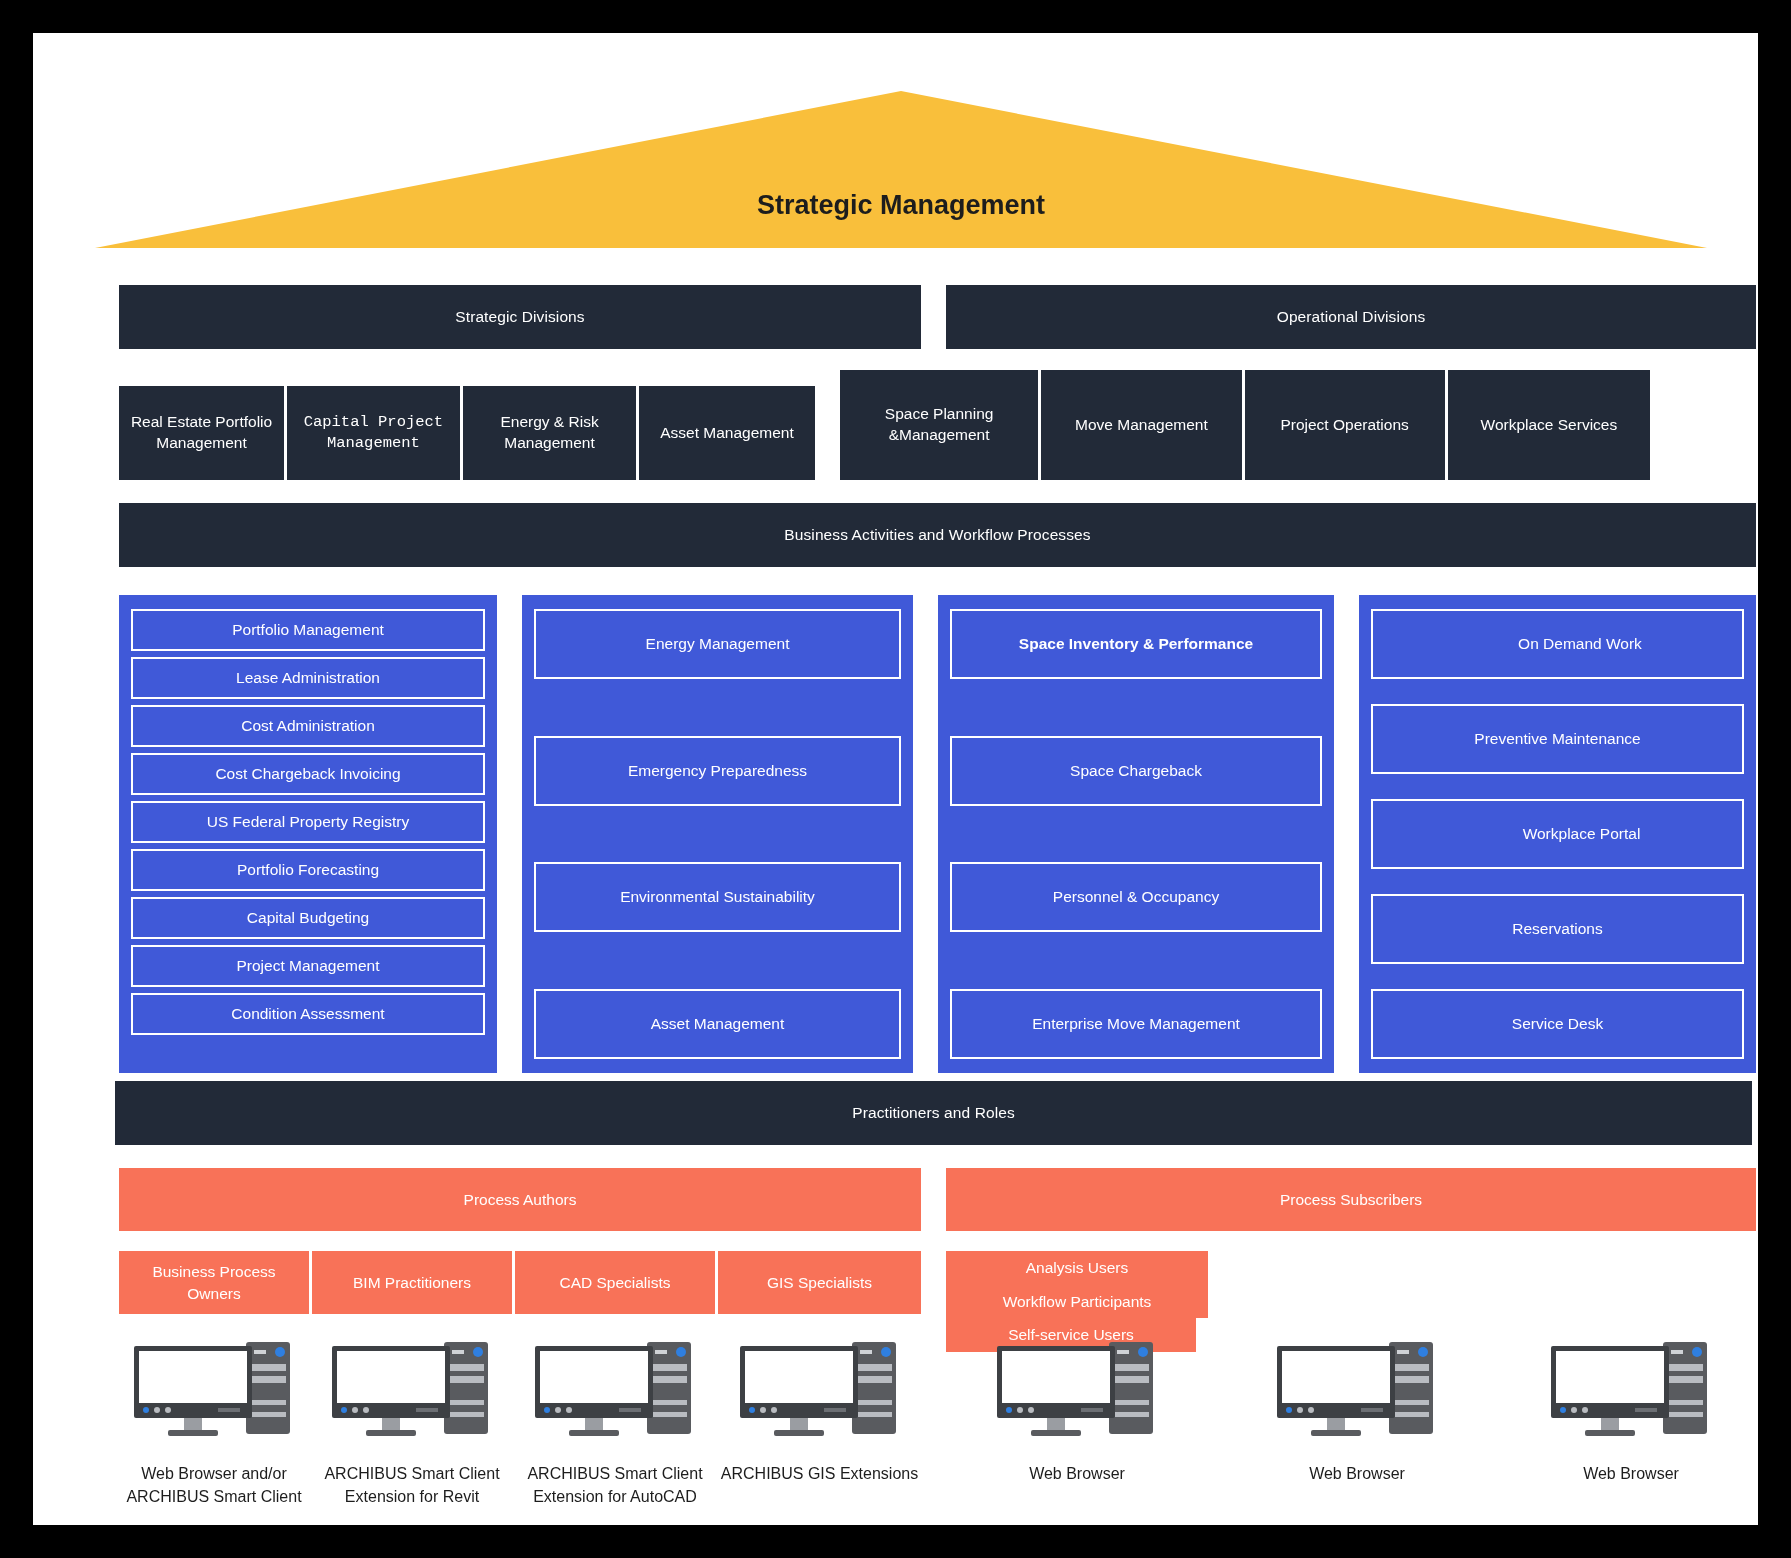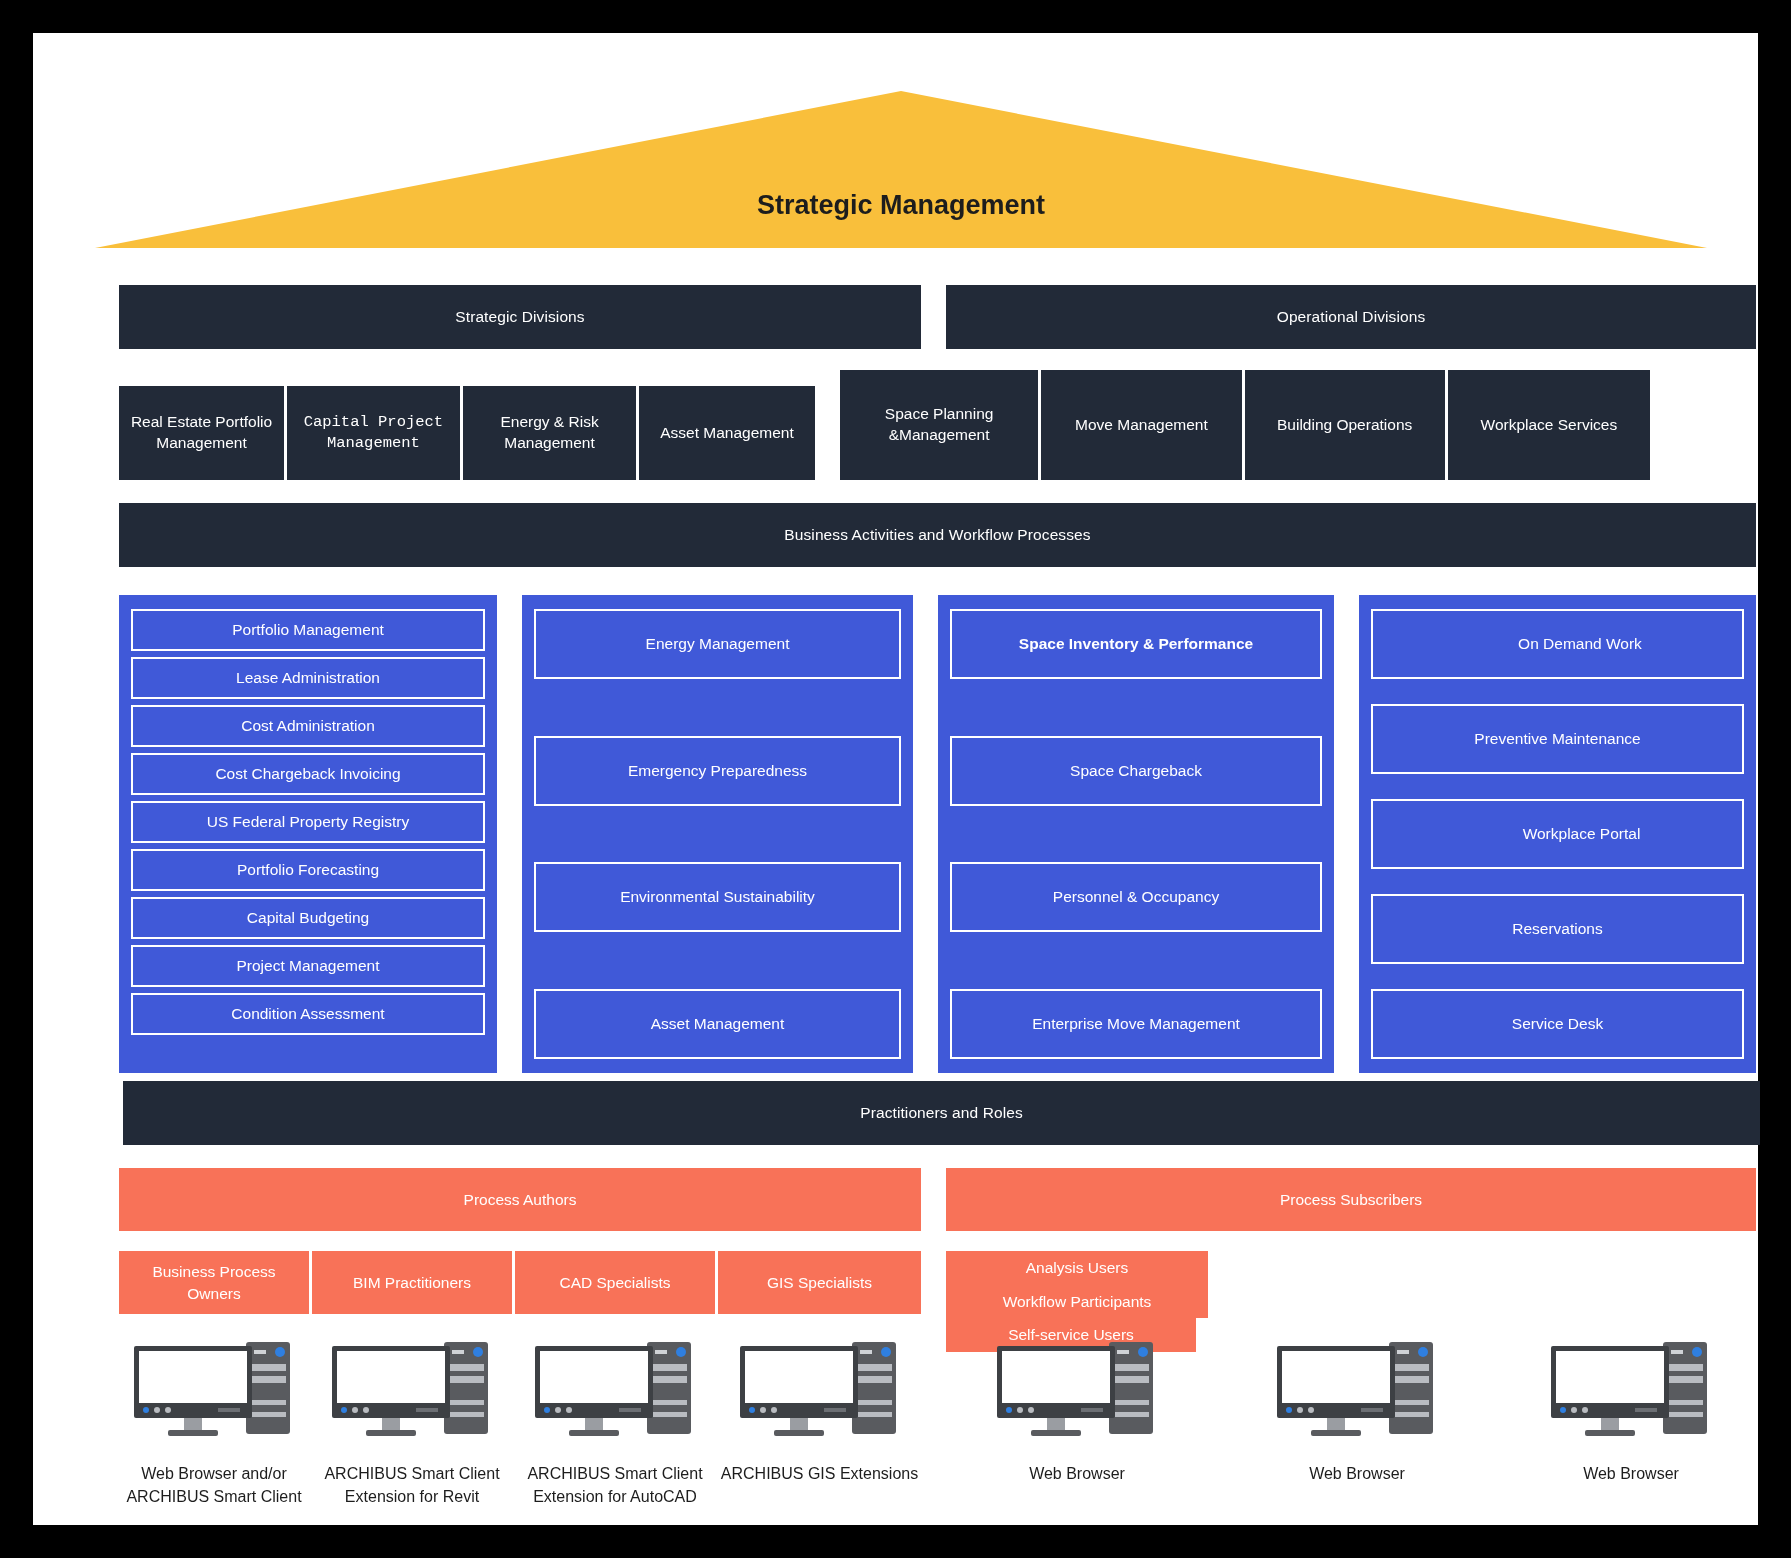--- a/index.html
+++ b/index.html
@@ -78,21 +78,21 @@
   .blue-panel.tight{justify-content:flex-start;}
   .blue-panel.loose{justify-content:space-between;}
   .blue-item{
     border:2.5px solid #ffffff;color:#ffffff;
     display:flex;align-items:center;justify-content:center;
     font-size:15.5px;text-align:center;box-sizing:border-box;
   }
   .panel-gap{width:25px;}
 
   
-  #practitioners-header{left:90px;top:1048px;width:1637px;height:64px;}
+  #practitioners-header{left:82px;top:1048px;width:1637px;height:64px;}
   #practitioners-header .dark-bar{width:1637px;}
 
   
   #process-header{left:86px;top:1135px;width:1637px;height:63px;}
   #process-header .coral-bar:first-child{width:802px;}
   #process-header .spacer{width:25px;}
   #process-header .coral-bar:last-child{width:810px;}
 
   #roles-cells{left:86px;top:1218px;width:1637px;height:63px;}
 
@@ -132,21 +132,21 @@
       <div class="dark-cell" style="width:200px;">Energy &amp; Risk Management</div>
       <div class="cellgap"></div>
       <div class="dark-cell" style="width:203px;">Asset Management</div>
     </div>
     <div class="gap"></div>
     <div class="grp" style="width:810px;">
       <div class="dark-cell" style="width:199px;">Space Planning &amp;Management</div>
       <div class="cellgap"></div>
       <div class="dark-cell" style="width:201px;">Move Management</div>
       <div class="cellgap"></div>
-      <div class="dark-cell" style="width:201px;">Building Operations</div>
+      <div class="dark-cell" style="width:201px;">Project Operations</div>
       <div class="cellgap"></div>
       <div class="dark-cell" style="width:203px;">Workplace Services</div>
     </div>
   </div>
 
   <div class="row" id="activities-header">
     <div class="dark-bar">Business Activities and Workflow Processes</div>
   </div>
 
   <div class="row" id="blue-row">

